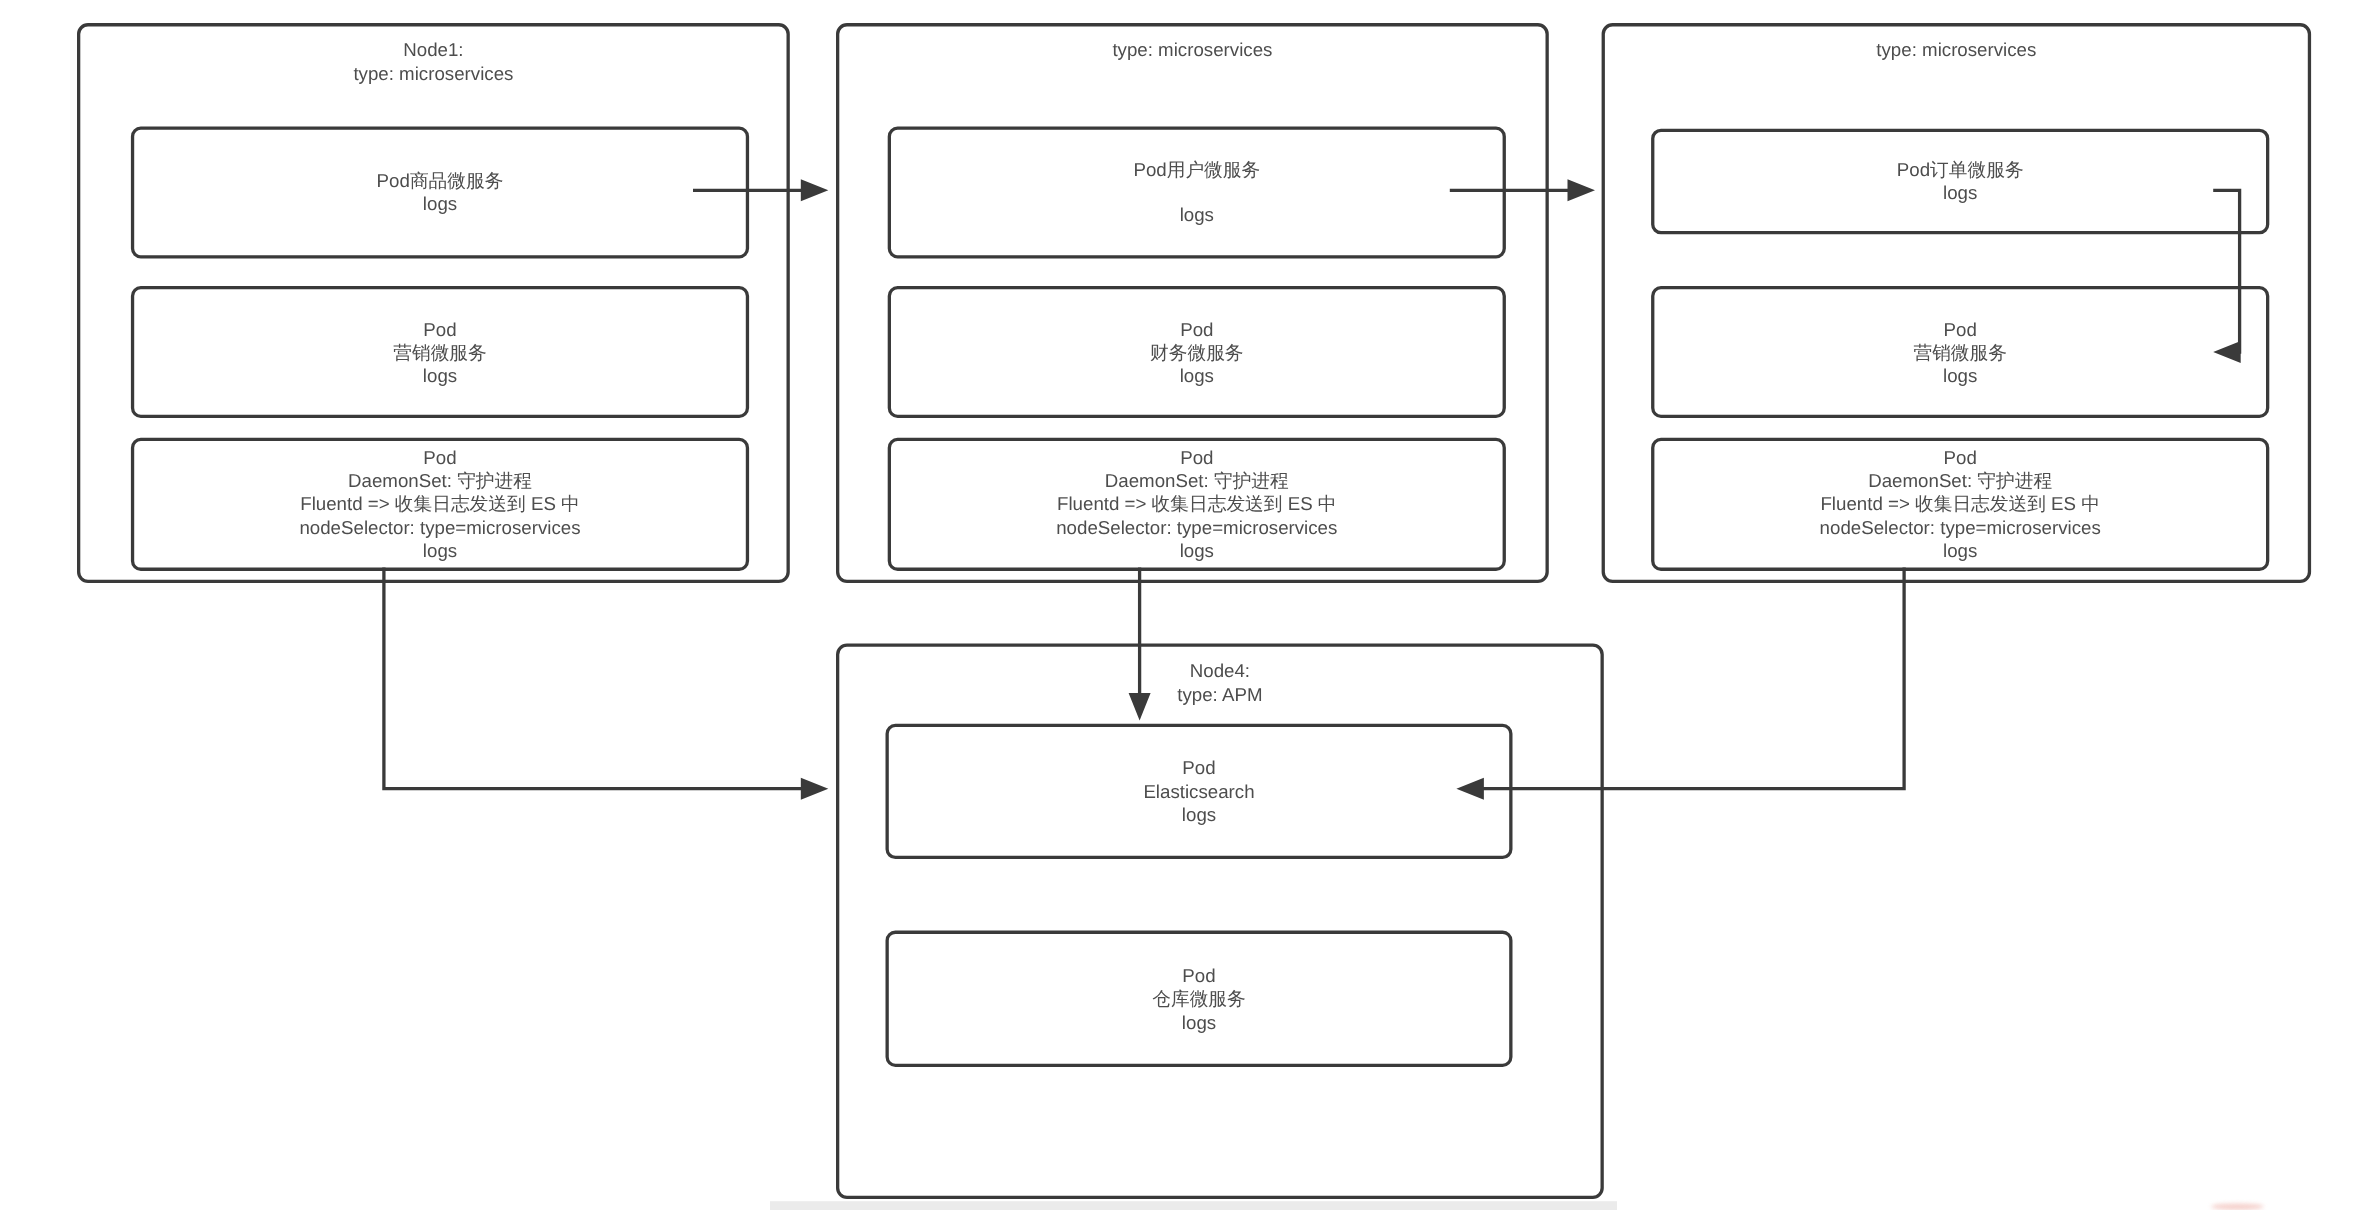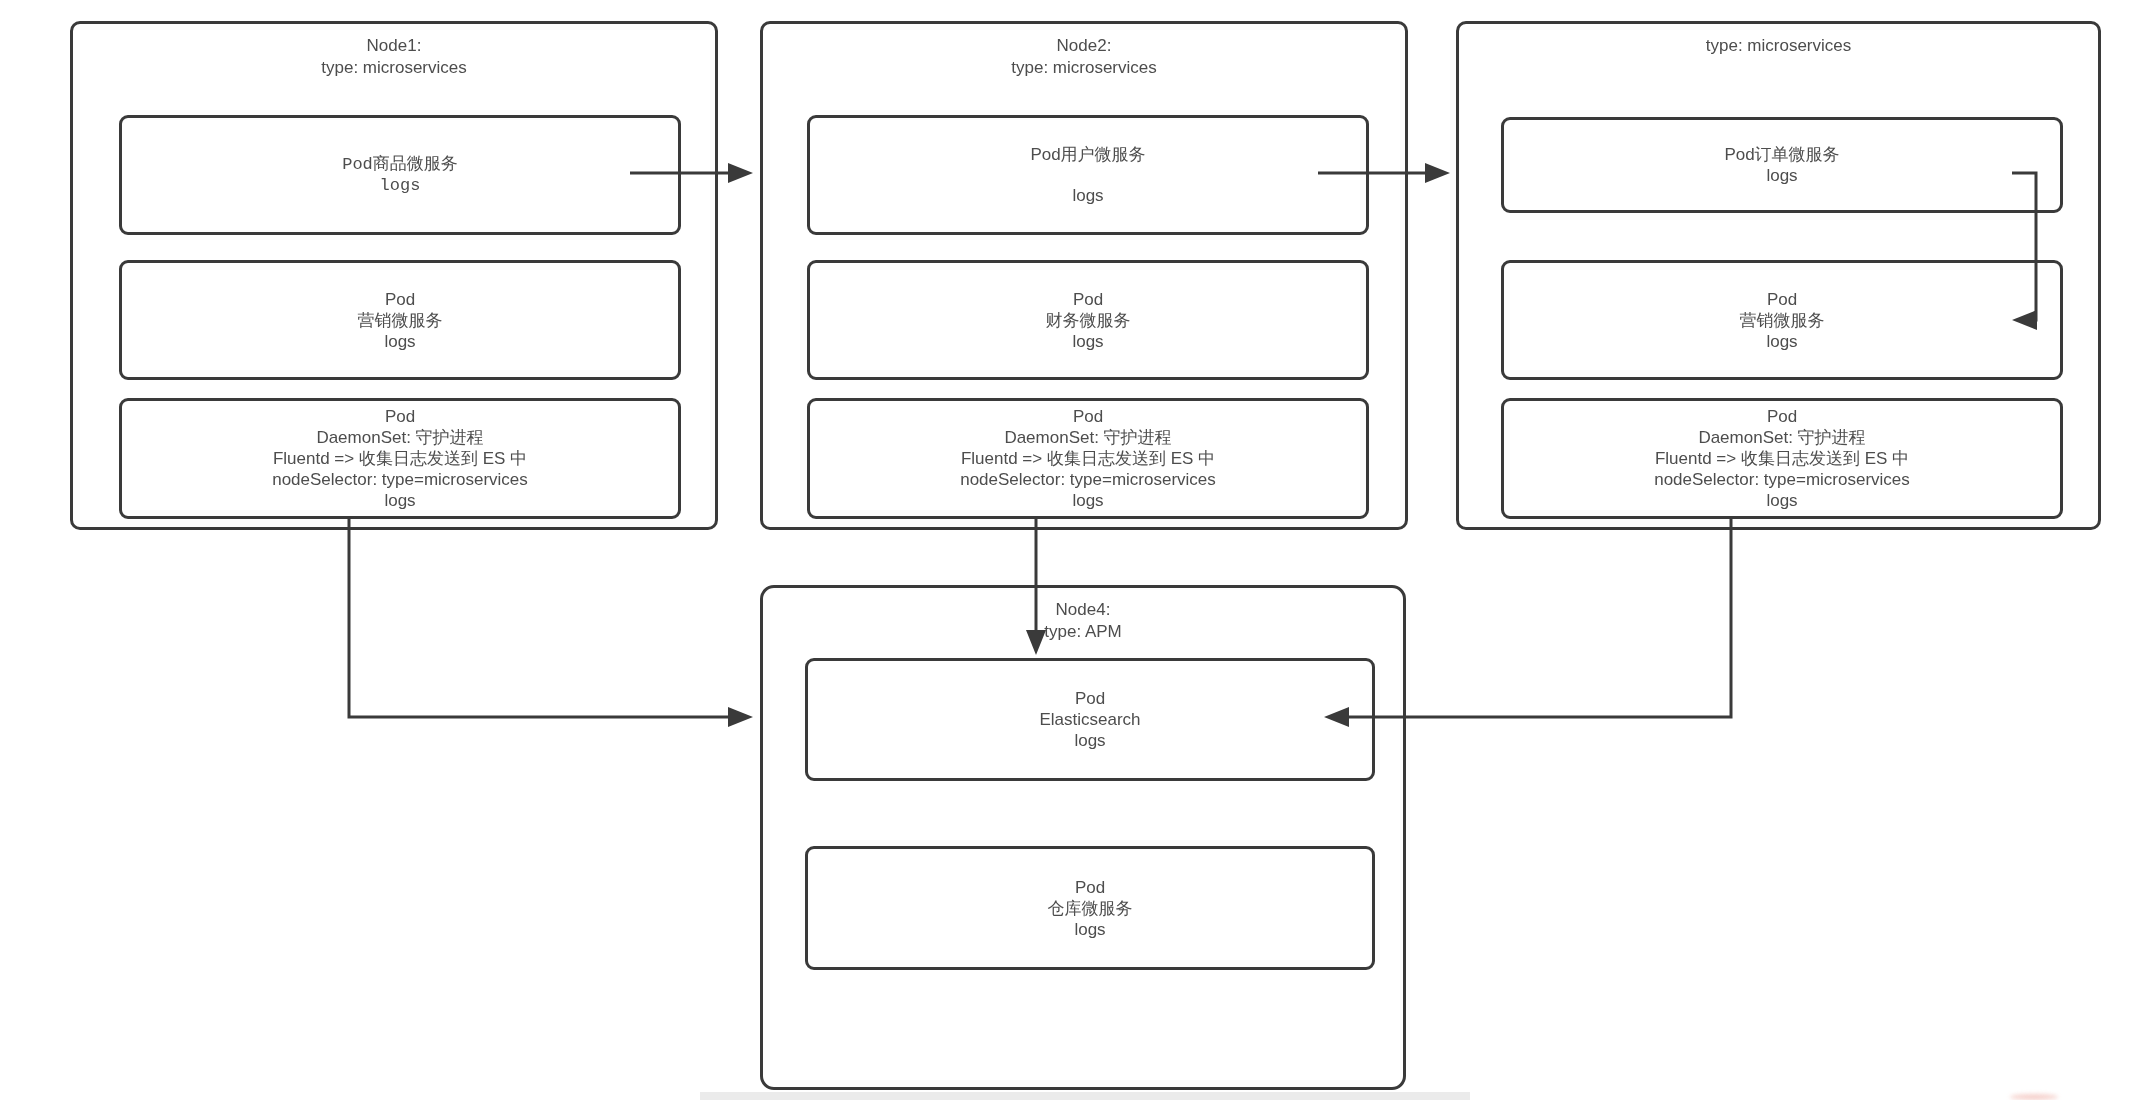--- a/index.html
+++ b/index.html
@@ -32,41 +32,40 @@
 </head>
 <body>
 
 <div class="canvas">
 
   <div class="node" style="left:22px;top:21px;width:648px;height:509px;">
     <div class="node-title">
       <span class="pod-line">Node1:</span>
       <span class="pod-line">type: microservices</span>
     </div>
-    <div class="pod" style="left:46px;top:91px;width:562px;height:120px;font-family:Liberation Mono, monospace;">
+    <div class="pod" style="left:46px;top:91px;width:562px;height:120px;">
       <span class="pod-line">Pod商品微服务</span>
       <span class="pod-line">logs</span>
     </div>
     <div class="pod" style="left:46px;top:236px;width:562px;height:120px;">
       <span class="pod-line">Pod</span>
       <span class="pod-line">营销微服务</span>
       <span class="pod-line">logs</span>
     </div>
     <div class="pod" style="left:46px;top:374px;width:562px;height:121px;">
       <span class="pod-line">Pod</span>
       <span class="pod-line">DaemonSet: 守护进程</span>
       <span class="pod-line">Fluentd =&gt; 收集日志发送到 ES 中</span>
       <span class="pod-line">nodeSelector: type=microservices</span>
       <span class="pod-line">logs</span>
     </div>
   </div>
 
   <div class="node" style="left:712px;top:21px;width:648px;height:509px;">
     <div class="node-title">
-      <span class="pod-line">Node2:</span>
       <span class="pod-line">type: microservices</span>
     </div>
     <div class="pod" style="left:44px;top:91px;width:562px;height:120px;gap:20px;">
       <span class="pod-line">Pod用户微服务</span>
       <span class="pod-line">logs</span>
     </div>
     <div class="pod" style="left:44px;top:236px;width:562px;height:120px;">
       <span class="pod-line">Pod</span>
       <span class="pod-line">财务微服务</span>
       <span class="pod-line">logs</span>
@@ -95,21 +94,21 @@
     </div>
     <div class="pod" style="left:42px;top:374px;width:562px;height:121px;">
       <span class="pod-line">Pod</span>
       <span class="pod-line">DaemonSet: 守护进程</span>
       <span class="pod-line">Fluentd =&gt; 收集日志发送到 ES 中</span>
       <span class="pod-line">nodeSelector: type=microservices</span>
       <span class="pod-line">logs</span>
     </div>
   </div>
 
-  <div class="node" style="left:712px;top:585px;width:646px;height:505px;border-radius:14px;">
+  <div class="node" style="left:712px;top:585px;width:698px;height:505px;">
     <div class="node-title">
       <span class="pod-line">Node4:</span>
       <span class="pod-line">type: APM</span>
     </div>
     <div class="pod" style="left:42px;top:70px;width:570px;height:123px;">
       <span class="pod-line">Pod</span>
       <span class="pod-line">Elasticsearch</span>
       <span class="pod-line">logs</span>
     </div>
     <div class="pod" style="left:42px;top:258px;width:570px;height:124px;">

